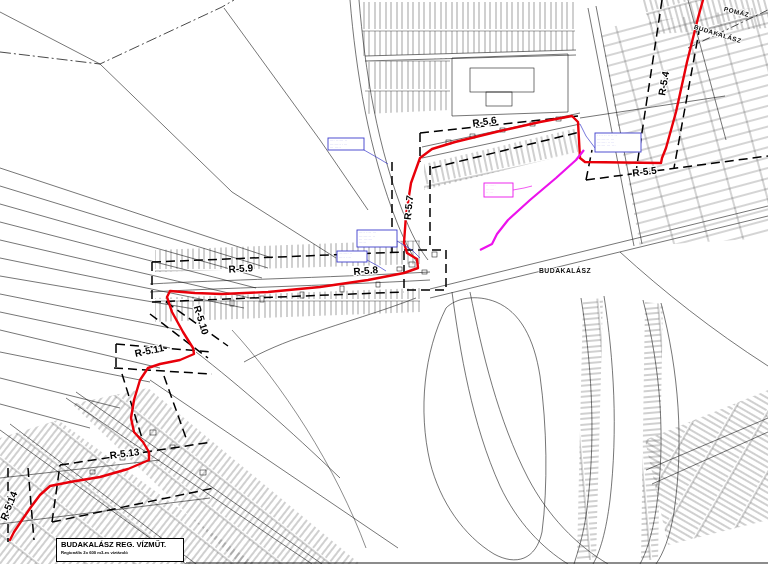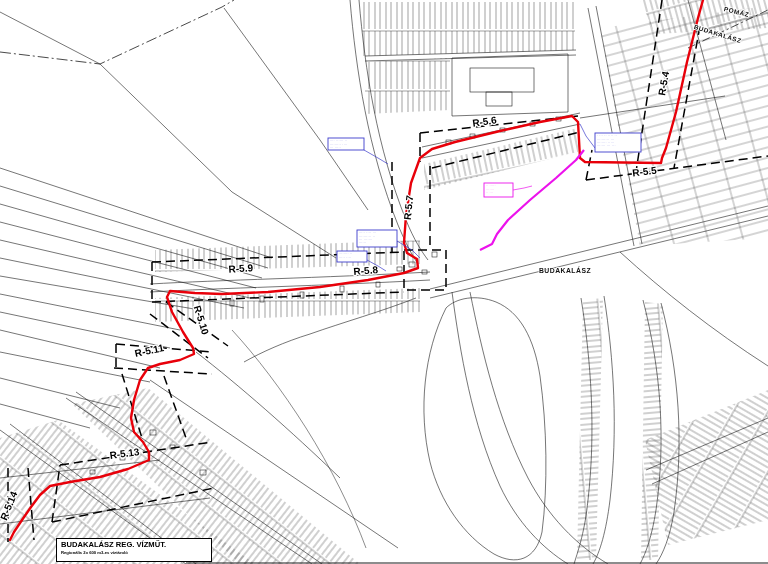--- a/index.html
+++ b/index.html
@@ -6,21 +6,21 @@
   .stage{position:relative;width:768px;height:564px;background:#ffffff;overflow:hidden;
          font-family:"Liberation Sans",sans-serif;}
   .stage svg{position:absolute;left:0;top:0;}
   
   .sheet-label{font-family:"Liberation Sans",sans-serif;font-weight:bold;font-size:10px;fill:#000;
                text-anchor:middle;paint-order:stroke;stroke:#ffffff;stroke-width:2.4px;stroke-linejoin:round;}
   .place-label{font-family:"Liberation Sans",sans-serif;font-weight:bold;fill:#111;
                text-anchor:middle;letter-spacing:.5px;paint-order:stroke;stroke:#ffffff;stroke-width:1.6px;}
   .micro{font-family:"DejaVu Sans Mono",monospace;font-size:2.6px;letter-spacing:-.3px;}
   
-  .title-block{position:absolute;left:56px;top:538px;width:156px;height:24px;background:#fff;
+  .title-block{position:absolute;left:56px;top:538px;width:128px;height:24px;background:#fff;
                border:1.6px solid #000;box-sizing:border-box;padding:2px 3px 14px 4px;z-index:5;}
   .tb-line1{font-size:7.6px;line-height:8.5px;font-weight:bold;white-space:nowrap;letter-spacing:0;color:#000;}
   .tb-line2{font-size:4.2px;line-height:5px;font-weight:bold;white-space:nowrap;color:#000;}
 </style>
 </head>
 <body>
 
 <div class="stage">
 
   <svg id="map-svg" width="768" height="564" viewBox="0 0 768 564" xmlns="http://www.w3.org/2000/svg">

